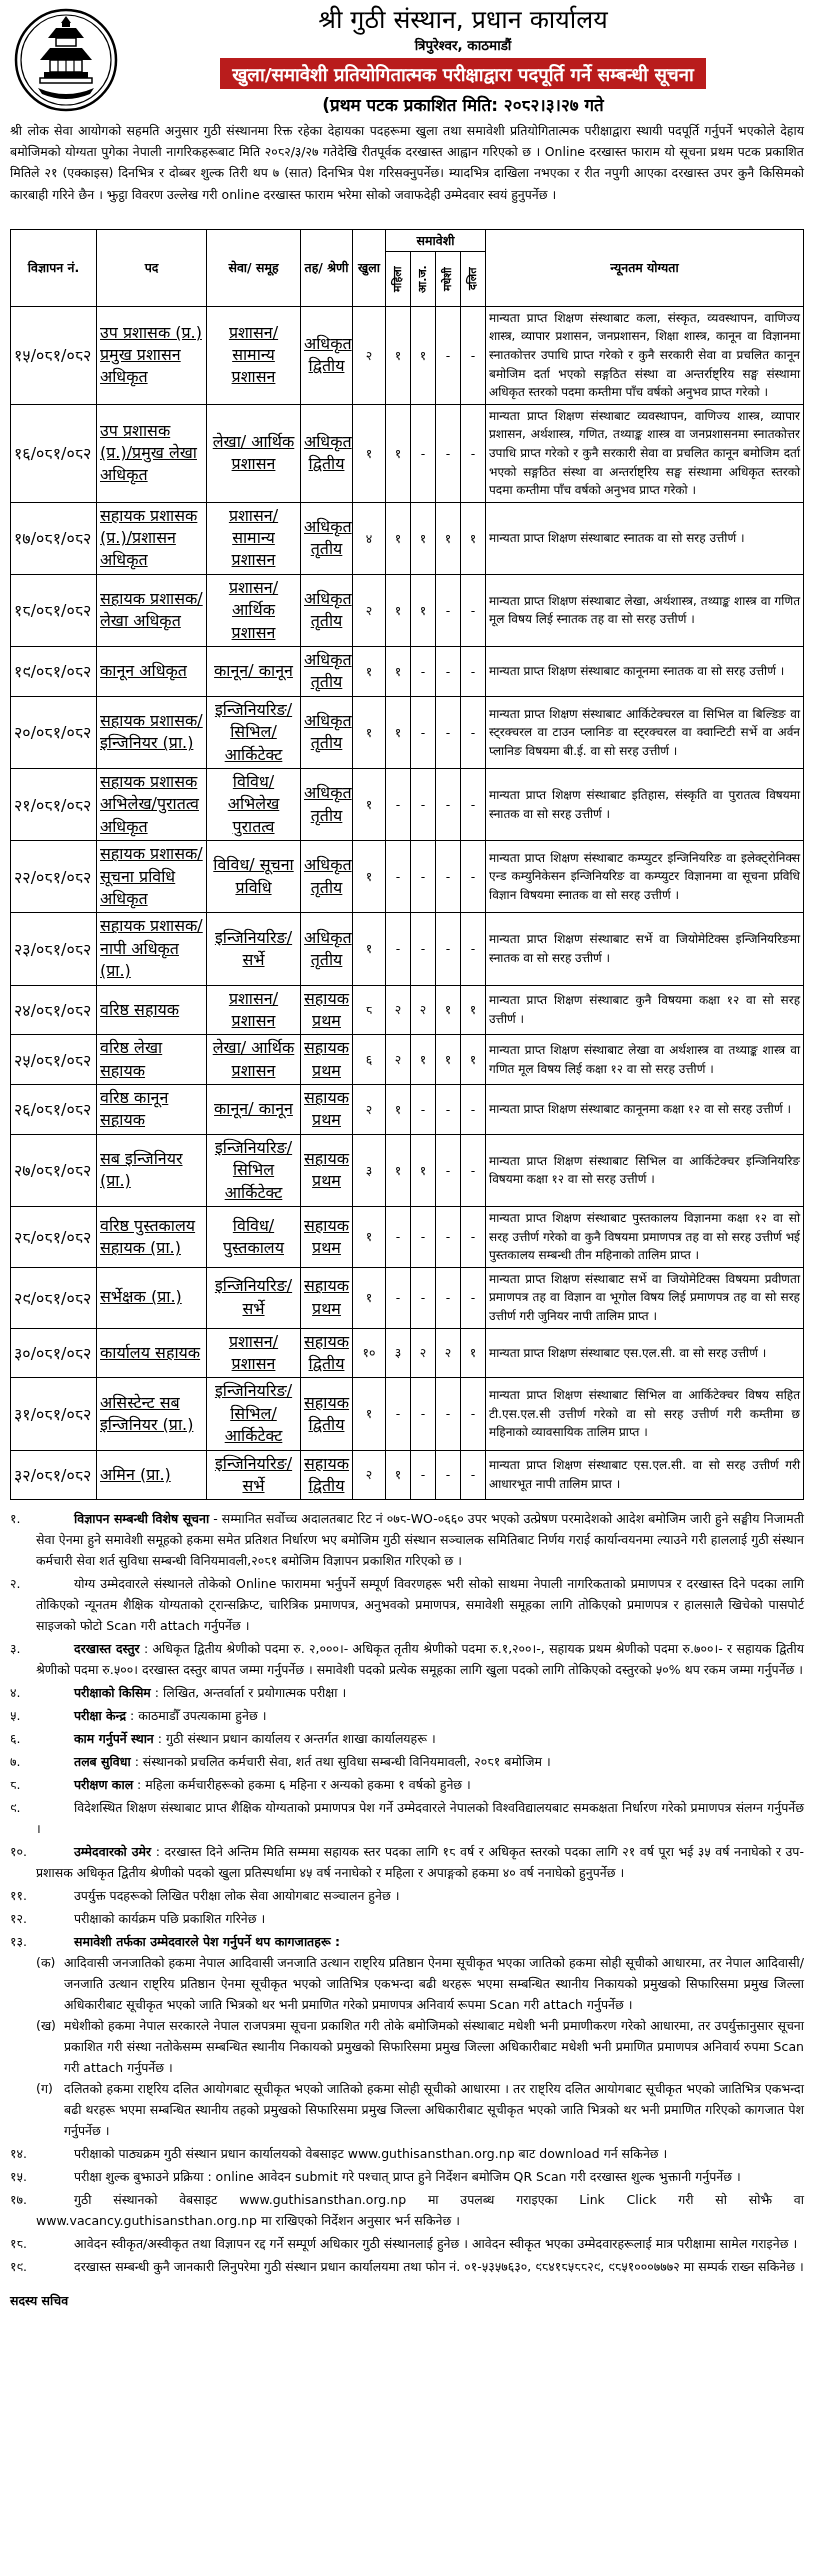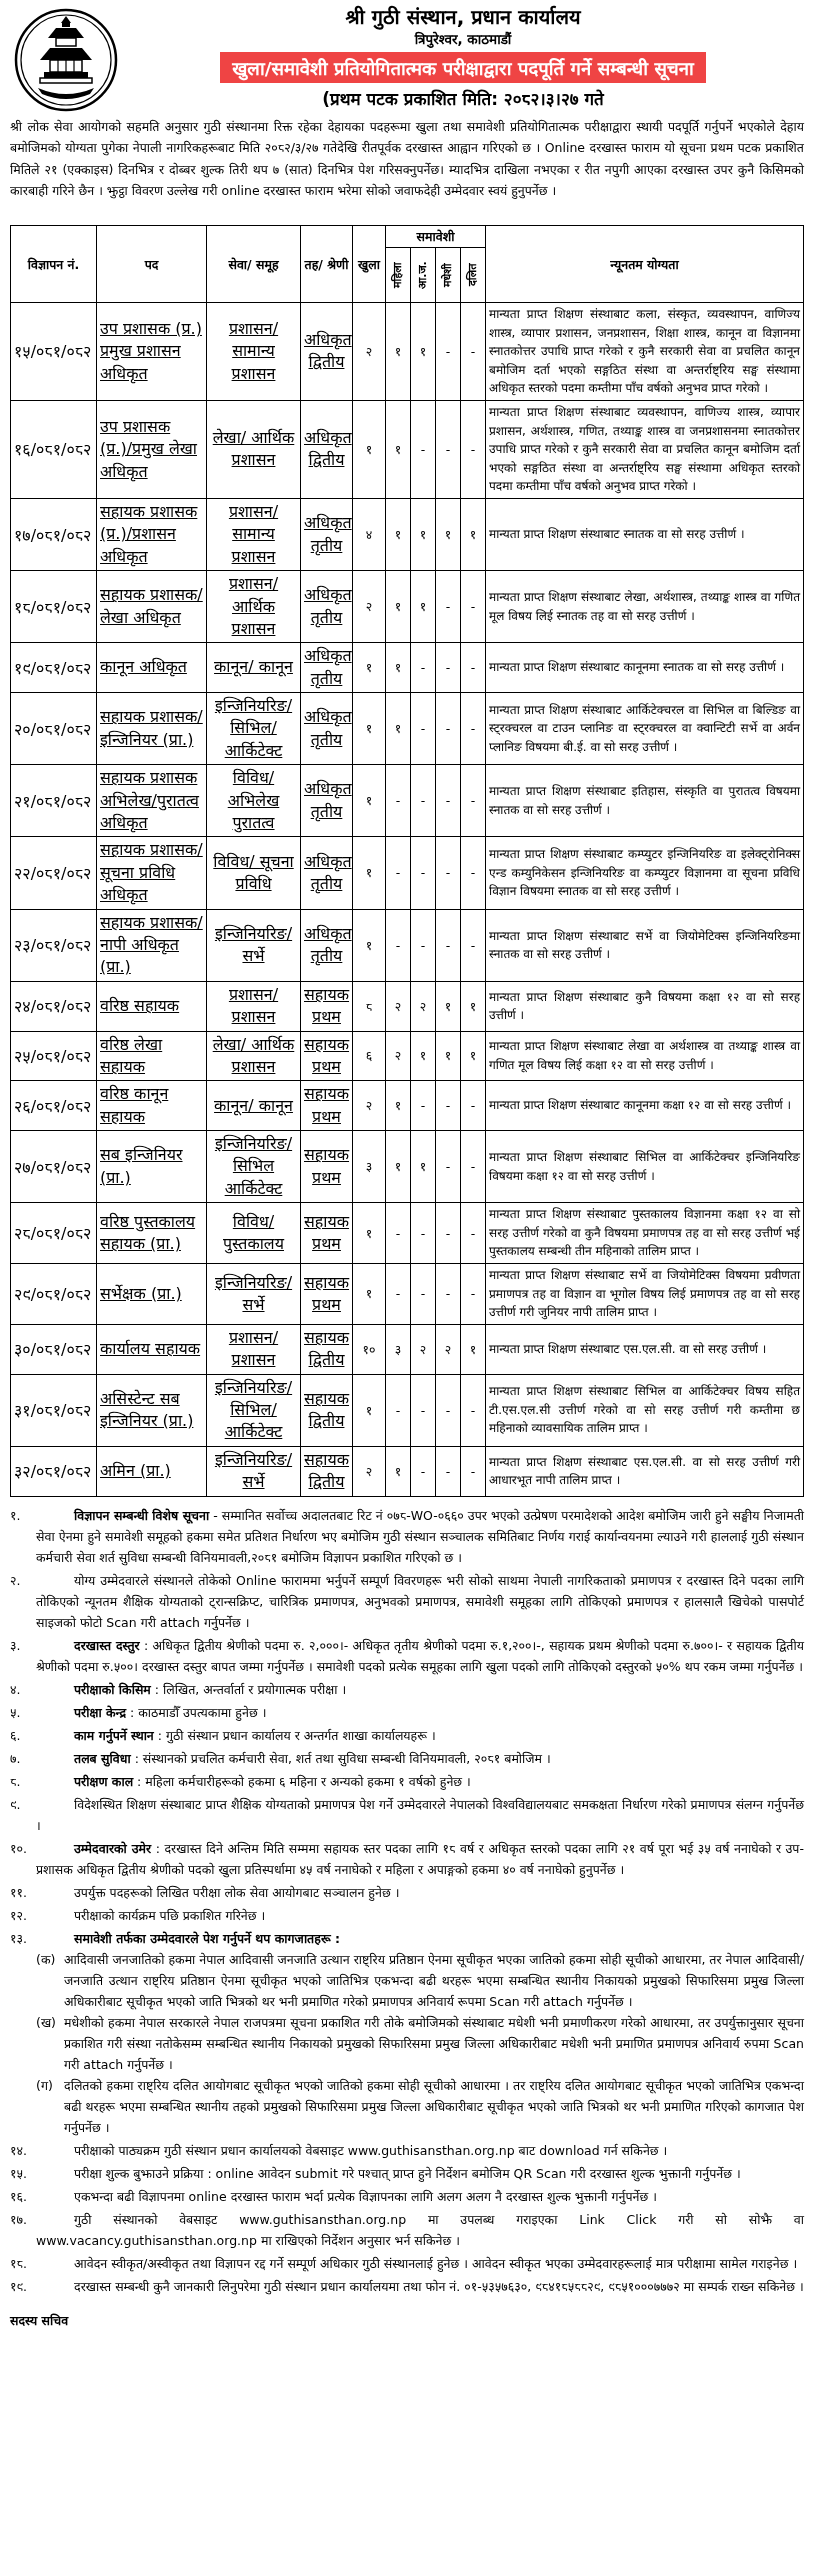--- a/index.html
+++ b/index.html
@@ -9,23 +9,23 @@
     font-family: "DejaVu Sans", "Liberation Sans", sans-serif;
     color: #000;
     font-size: 12.5px;
   }
   .page { padding: 6px 10px 18px 10px; }
 
   
   .header { display: flex; align-items: flex-start; margin-bottom: 2px; }
   .logo-wrap { width: 112px; flex: 0 0 112px; display: flex; justify-content: center; padding-top: 2px; }
   .header-center { flex: 1; text-align: center; }
-  .org-name { font-size: 20px; font-weight: bold; line-height: 1.15; }
+  .org-name { font-size: 25px; font-weight: normal; line-height: 1.15; }
   .org-address { font-size: 13.5px; font-weight: bold; margin-top: 1px; }
-  .banner { display: inline-block; background: #ef4444; color: #fff; font-size: 18.5px;
+  .banner { display: inline-block; background: #b91c1c; color: #fff; font-size: 18.5px;
             font-weight: bold; padding: 3px 12px; margin-top: 4px; text-align: right; }
   .pub-date { font-size: 17px; font-weight: bold; margin-top: 4px; }
 
   
   .intro { text-align: justify; line-height: 1.7; margin: 4px 0 24px 0; }
 
   
   table.vacancy { width: 100%; border-collapse: collapse; table-layout: fixed; }
   table.vacancy th, table.vacancy td { border: 1.6px solid #000; padding: 2px 3px; vertical-align: middle; }
   table.vacancy thead th { font-weight: bold; text-align: center; font-size: 12.5px; }
@@ -448,24 +448,20 @@
     <div class="note-item">
       <span class="note-num">१४.</span>
       <span class="note-body"><b></b><span class="t">परीक्षाको पाठ्यक्रम गुठी संस्थान प्रधान कार्यालयको वेबसाइट www.guthisansthan.org.np बाट download गर्न सकिनेछ ।</span><span class="subs-holder"></span></span>
     </div>
 
     <div class="note-item">
       <span class="note-num">१५.</span>
       <span class="note-body"><b></b><span class="t">परीक्षा शुल्क बुझाउने प्रक्रिया : online आवेदन submit गरे पश्चात् प्राप्त हुने निर्देशन बमोजिम QR Scan गरी दरखास्त शुल्क भुक्तानी गर्नुपर्नेछ ।</span><span class="subs-holder"></span></span>
     </div>
 
-    <div class="note-item">
-      <span class="note-num">१६.</span>
-      <span class="note-body"><b></b><span class="t">एकभन्दा बढी विज्ञापनमा online दरखास्त फाराम भर्दा प्रत्येक विज्ञापनका लागि अलग अलग नै दरखास्त शुल्क भुक्तानी गर्नुपर्नेछ ।</span><span class="subs-holder"></span></span>
-    </div>
 
     <div class="note-item">
       <span class="note-num">१७.</span>
       <span class="note-body"><b></b><span class="t">गुठी संस्थानको वेबसाइट www.guthisansthan.org.np मा उपलब्ध गराइएका Link Click गरी सो सोझै वा www.vacancy.guthisansthan.org.np मा राखिएको निर्देशन अनुसार भर्न सकिनेछ ।</span><span class="subs-holder"></span></span>
     </div>
 
     <div class="note-item">
       <span class="note-num">१८.</span>
       <span class="note-body"><b></b><span class="t">आवेदन स्वीकृत/अस्वीकृत तथा विज्ञापन रद्द गर्ने सम्पूर्ण अधिकार गुठी संस्थानलाई हुनेछ । आवेदन स्वीकृत भएका उम्मेदवारहरूलाई मात्र परीक्षामा सामेल गराइनेछ ।</span><span class="subs-holder"></span></span>
     </div>

